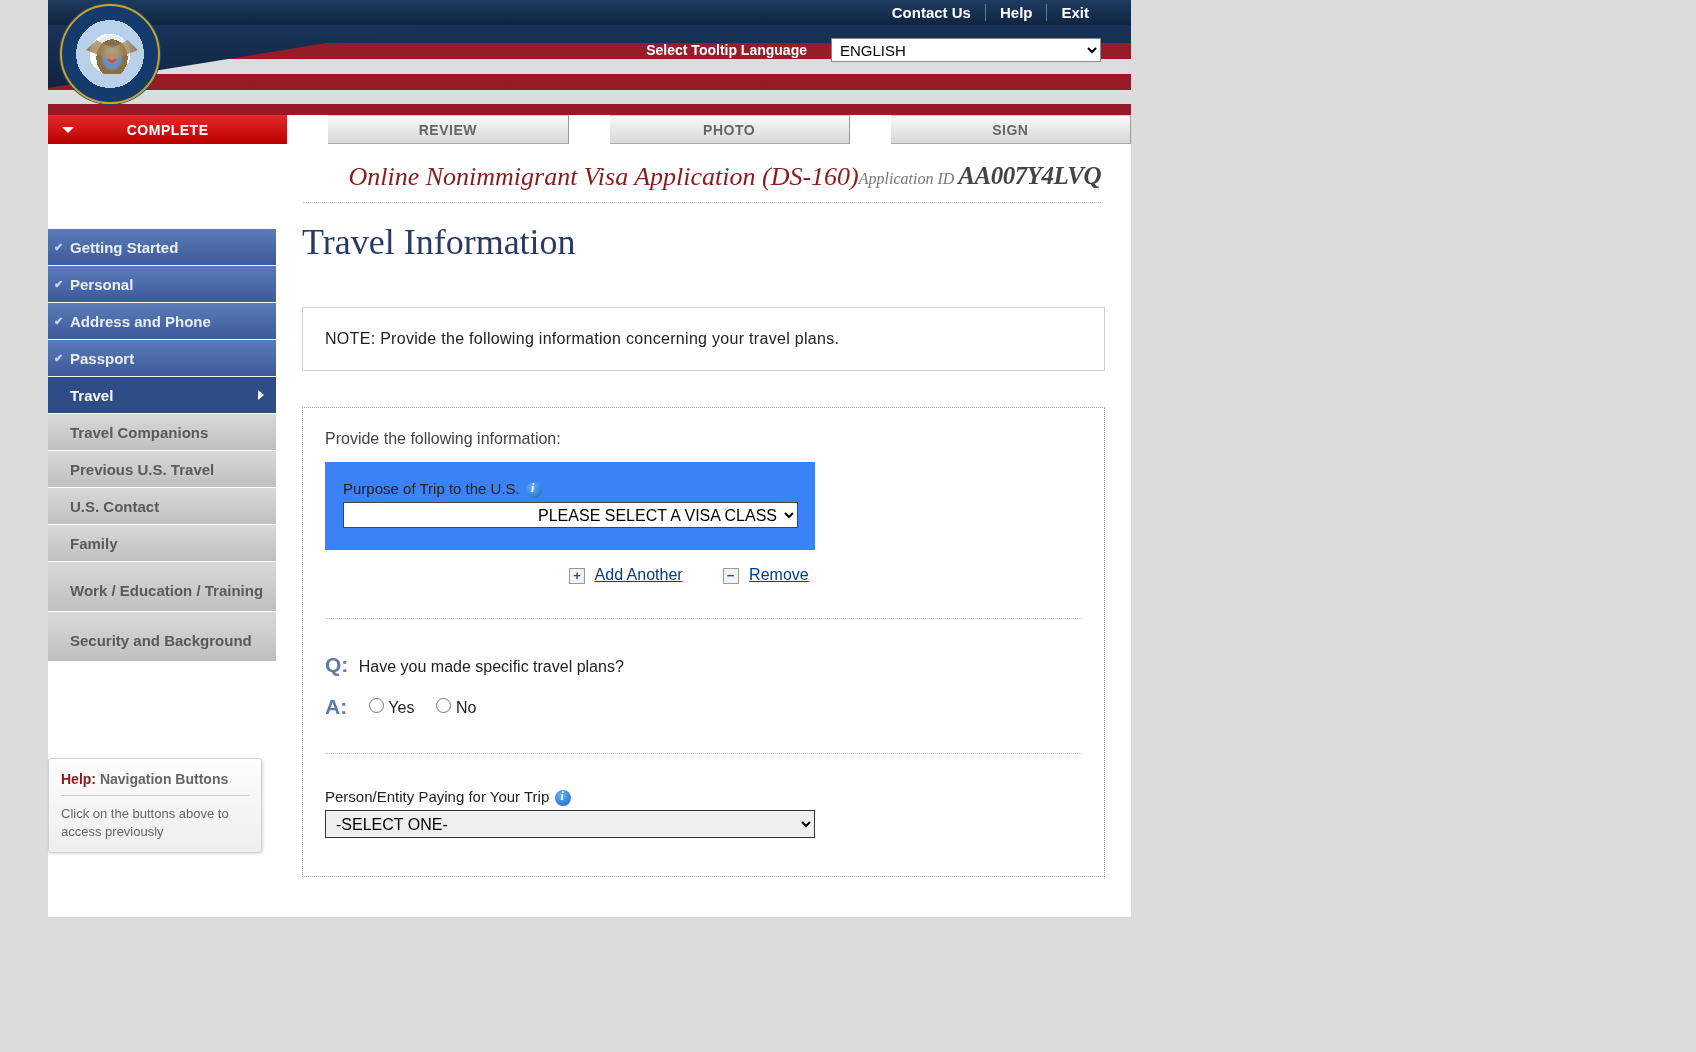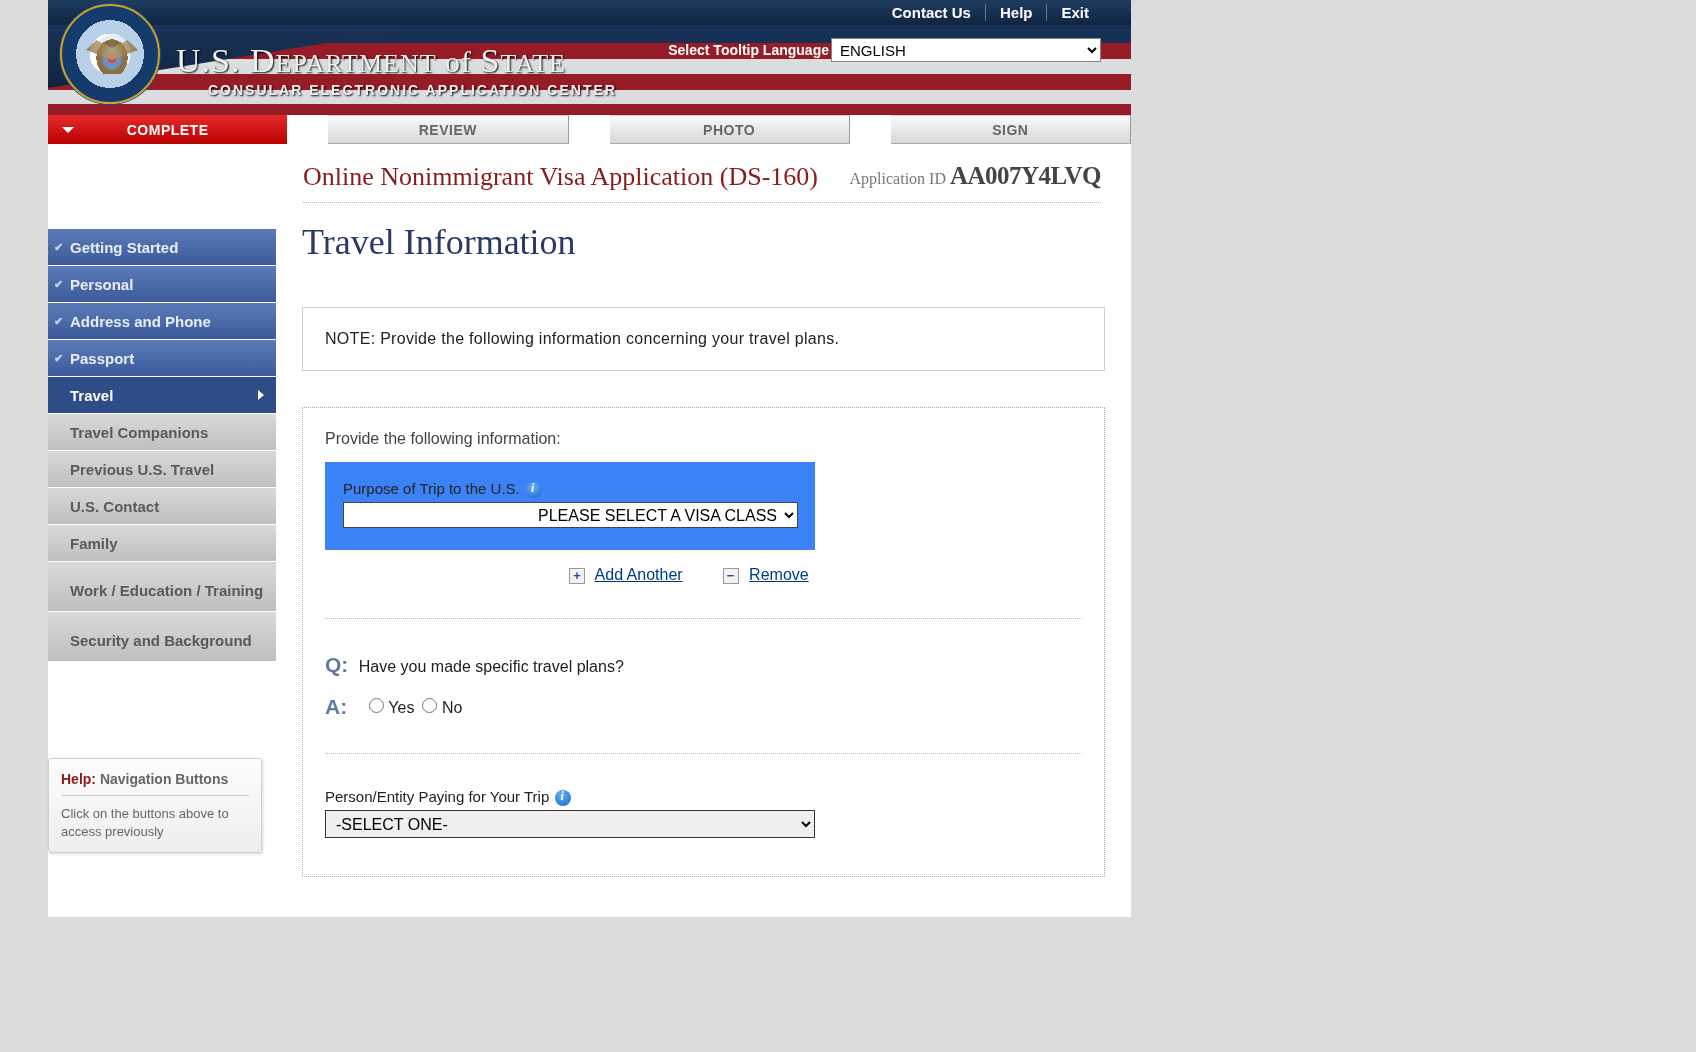--- a/index.html
+++ b/index.html
@@ -33,34 +33,34 @@
     .eagle { position: absolute; left: 30px; top: 28px; width: 40px; height: 40px; 
       background: radial-gradient(ellipse at 50% 60%, #c94d4d 0 15%, #6b8fbf 15% 30%, #8c6e3f 40% 55%, transparent 55%); }
     .eagle::after { content:""; position:absolute; left:-6px; top:6px; width:52px; height:20px; 
       background: linear-gradient(90deg, #7a5b2b, #c9a96a, #7a5b2b); clip-path: polygon(0 50%, 20% 0, 50% 40%, 80% 0, 100% 50%, 50% 100%); opacity:0.7;}
     
     .dept-title { position: absolute; left: 128px; top: 42px; z-index: 4; color: #f0f0ec; text-shadow: 1px 1px 2px #000; }
     .dept-title .line1 { font-family: "Times New Roman", serif; font-size: 30px; letter-spacing: 1px; }
     .dept-title .line1 .caps { font-variant: small-caps; }
     .dept-title .line2 { font-size: 14px; letter-spacing: 2px; font-weight: bold; margin-left: 32px; margin-top: 2px; }
     
-    .lang-block { position: absolute; right: 30px; top: 38px; z-index: 4; display: flex; align-items: center; gap: 2px; }
+    .lang-block { position: absolute; right: 30px; top: 38px; z-index: 4; display: flex; align-items: center; gap: 24px; }
     .lang-block label { color: #fff; font-size: 14px; font-weight: bold; }
     .lang-block select { width: 270px; height: 24px; font-size: 15px; padding: 0 4px; border: 1px solid #888; background: #fff; }
     
     
     .tabs { display: flex; height: 29px; gap: 41px; }
     .tab { flex: 1; display: flex; align-items: center; justify-content: center; font-size: 14px; font-weight: bold; color: #666; 
       background: linear-gradient(#fafafa, #d7d7d7); border-right: 1px solid #9a9a9a; border-top: 1px solid #cdcdcd; border-bottom: 1px solid #aaa;
       cursor: pointer; letter-spacing: 0.5px; }
     .tab.active { background: linear-gradient(#e52a2a, #b90000); color: #fff; border: none; position: relative; }
     .tab.active::before { content:""; position:absolute; left: 14px; top:12px; width:0; height:0; border-left:6px solid transparent; border-right:6px solid transparent; border-top:6px solid #fff;}
     
     
-    .app-title-row { display: flex; justify-content: space-between; align-items: flex-start; padding: 18px 30px 10px 255px; }
+    .app-title-row { display: flex; justify-content: flex-end; align-items: flex-start; padding: 18px 30px 10px 255px; font-style: italic; }
     .app-title { color: #8b1a1a; font-family: "Times New Roman", serif; font-size: 26px; }
     .app-id { color: #777; font-size: 16px; font-family: "Times New Roman", serif; }
     .app-id .val { font-size: 25px; font-weight: bold; color: #444; font-family: "Times New Roman", serif; letter-spacing: -0.5px; }
     .app-hr { border: none; border-top: 1px dotted #bbb; margin: 0 30px 0 255px; }
     
     
     .body-row { display: flex; }
     .sidebar { width: 228px; flex-shrink: 0; }
     .sidebar-gap { height: 26px; }
     .nav-item { display: flex; align-items: center; height: 37px; padding: 0 12px 0 22px; font-size: 15px; font-weight: bold; position: relative; border-bottom: 1px solid #fff; cursor: pointer; }
@@ -88,21 +88,21 @@
     .link-row a { color: #003a8c; text-decoration: underline; }
     .sq-btn { display:inline-flex; width:16px; height:16px; border:1px solid #999; background:#f2f2f2; align-items:center; justify-content:center; font-size:13px; color:#1e4f9e; font-weight:bold; margin-right:6px; }
     
     .hr-dot { border:none; border-top:1px dotted #bbb; margin: 34px 0; }
     
     .qa-row { margin: 4px 0 8px 0; }
     .q-lbl { color: #5f7aa2; font-size: 21px; font-weight: bold; font-family: Arial; }
     .q-text { font-size: 16px; color: #222; margin-left: 6px; }
     .a-row { margin: 18px 0 0 0; display:flex; align-items:center; }
     .a-lbl { color: #5f7aa2; font-size: 21px; font-weight: bold; }
-    .radio-group { margin-left: 22px; display:flex; gap:8px; align-items:center; font-size:16px; color:#222; }
+    .radio-group { margin-left: 22px; display:flex; gap:22px; align-items:center; font-size:16px; color:#222; }
     .radio-group input { width:15px; height:15px; }
     
     .payer-row { margin-top: 28px; }
     .payer-select { width: 490px; height: 28px; font-size:16px; padding:0 6px; border:1px solid #333; }
     
     
     .help-box { width: 214px; margin-top: 96px; border: 1px solid #d0d0d0; border-radius: 3px; box-shadow: 1px 1px 3px rgba(0,0,0,0.15); padding: 12px 12px; background: linear-gradient(#fdfdfd, #eee); }
     .help-box .ht { font-size: 14px; }
     .help-box .ht b { color: #8b1a1a; }
     .help-box .ht span { color: #666; font-weight: bold;}
@@ -116,26 +116,20 @@
 
   <div class="header">
     <div class="header-top">
       <a href="#">Contact Us</a>
       <a href="#">Help</a>
       <a href="#">Exit</a>
     </div>
     <div class="header-flag"></div>
     <div class="seal">
       <div class="eagle"></div>
-    </div>
-    <div class="dept-title">
-      <div class="line1">
-        <span><span style="font-size:34px">U.S. D</span><span class="caps" style="font-size:26px">EPARTMENT</span> of <span style="font-size:34px">S</span><span class="caps" style="font-size:26px">TATE</span></span>
-      </div>
-      <div class="line2">CONSULAR ELECTRONIC APPLICATION CENTER</div>
     </div>
     <div class="lang-block">
       <label>Select Tooltip Language</label>
       <select>
         <option>ENGLISH</option>
       </select>
     </div>
   </div>
 
   <div class="tabs">

